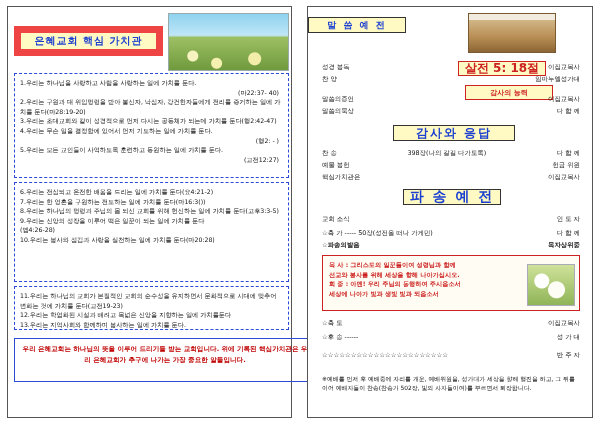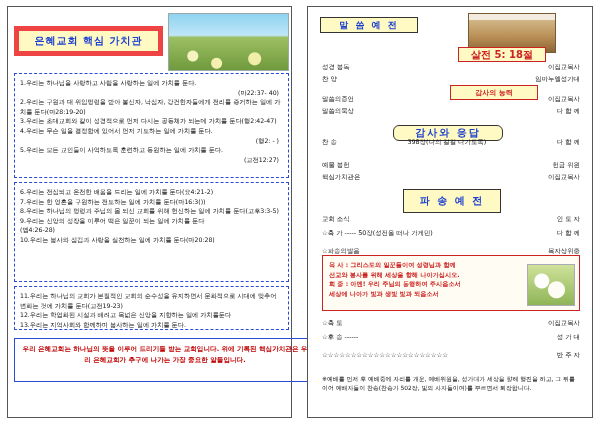--- a/index.html
+++ b/index.html
@@ -30,21 +30,21 @@
 
   
   .hero{
     position:absolute;left:6px;top:6px;width:275px;height:56px;
     display:flex;
   }
   .hero-title{
     box-sizing:border-box;
     width:150px;height:30px;margin-top:13px;
     background:#fff9c4;
-    border:5px solid #ef4444;
+    border:7px solid #ef4444;
     color:#1a3fd1;
     font-size:10px;font-weight:bold;
     display:flex;align-items:center;justify-content:center;
     letter-spacing:1px;
   }
   .hero-photo{
     width:120px;height:56px;margin-left:5px;
     background:
       radial-gradient(circle at 20% 75%, #f7f3c0 0 5px, transparent 6px),
       radial-gradient(circle at 40% 88%, #f5efb0 0 5px, transparent 6px),
@@ -90,47 +90,47 @@
   }
 
   
   .r-title{
     box-sizing:border-box;
     background:#fff9c4;border:1px solid #333;
     color:#1a3fd1;font-weight:bold;
     display:flex;align-items:center;justify-content:center;
     letter-spacing:2px;
   }
-  #worship-title{position:absolute;left:12px;top:10px;width:98px;height:16px;font-size:9px;}
+  #worship-title{position:absolute;left:0;top:10px;width:98px;height:16px;font-size:9px;}
   #bible-photo{
     position:absolute;left:160px;top:6px;width:86px;height:38px;
     background:linear-gradient(#d9c49a,#b98f55 60%,#8b6534);
     border:1px solid #7a5a33;
     box-shadow:inset 0 6px 0 #f2ece0;
   }
   #verse-badge{
-    position:absolute;left:150px;top:40px;width:86px;height:13px;
+    position:absolute;left:150px;top:54px;width:86px;height:13px;
     background:#fff9c4;border:1px solid #cc2222;color:#cc2222;
-    font-size:10px;font-weight:bold;
+    font-size:12px;font-weight:bold;
     display:flex;align-items:center;justify-content:center;
   }
   #power-badge{
-    position:absolute;left:142px;top:78px;width:86px;height:13px;
+    position:absolute;left:157px;top:78px;width:86px;height:13px;
     background:#fff9c4;border:1px solid #cc2222;color:#cc2222;
     font-size:7px;font-weight:bold;
     display:flex;align-items:center;justify-content:center;
   }
 
   .line-row{
     position:absolute;font-size:6.4px;color:#111;
     display:flex;justify-content:space-between;width:258px;left:14px;
   }
 
-  #resp-title{position:absolute;left:85px;top:118px;width:110px;height:16px;font-size:10px;border-radius:6px;}
-  #closing-title{position:absolute;left:95px;top:182px;width:98px;height:24px;font-size:10px;}
+  #resp-title{position:absolute;left:85px;top:118px;width:122px;height:16px;font-size:12px;}
+  #closing-title{position:absolute;left:95px;top:182px;width:98px;height:16px;font-size:14px;}
 
   .noticebox{
     position:absolute;left:14px;top:248px;width:258px;height:56px;
     box-sizing:border-box;
     border:1px solid #cc2222;
     background:#fffdf3;
     padding:4px 6px;
     font-size:6.2px;line-height:1.55;color:#111;
   }
   .noticebox .hl{color:#cc2222;font-weight:bold;}
@@ -212,21 +212,21 @@
         <span>말씀의증언</span>
         <span>이집교목사</span>
       </div>
       <div class="line-row" style="top:100px;">
         <span>말씀의묵상</span>
         <span>다 함 께</span>
       </div>
 
       <div class="r-title" id="resp-title">감사와 응답</div>
 
-      <div class="line-row" style="top:131px;">
+      <div class="line-row" style="top:142px;">
         <span>찬       송</span>
         <span>398장(나의 갈길 다가도록)</span>
         <span>다 함 께</span>
       </div>
       <div class="line-row" style="top:154px;">
         <span>예물 봉헌</span>
         <span>헌금 위원</span>
       </div>
       <div class="line-row" style="top:166px;">
         <span>핵심가치관은</span>
@@ -236,21 +236,21 @@
       <div class="r-title" id="closing-title">파 송 예 전</div>
 
       <div class="line-row" style="top:208px;">
         <span>교회 소식</span>
         <span>인  도  자</span>
       </div>
       <div class="line-row" style="top:222px;">
         <span>☆축  가 ----- 50장(성전을 떠나 가게민)</span>
         <span>다  함  께</span>
       </div>
-      <div class="line-row" style="top:240px;">
+      <div class="line-row" style="top:234px;font-weight:bold;">
         <span>☆파송의발음</span>
         <span>목자상위중</span>
       </div>
 
       <div class="noticebox">
         <div class="notice-flower"></div>
         <div class="hl">목 사 : 그리스도의 일꾼들이여 성령님과 함께</div>
         <div class="hl">선교와 봉사를 위해 세상을 향해 나아가십시오.</div>
         <div class="hl">회 중 : 아멘! 우리 주님의 동행하여 주시옵소서</div>
         <div class="hl">세상에 나아가 빛과 생빛 빛과 되옵소서</div>

